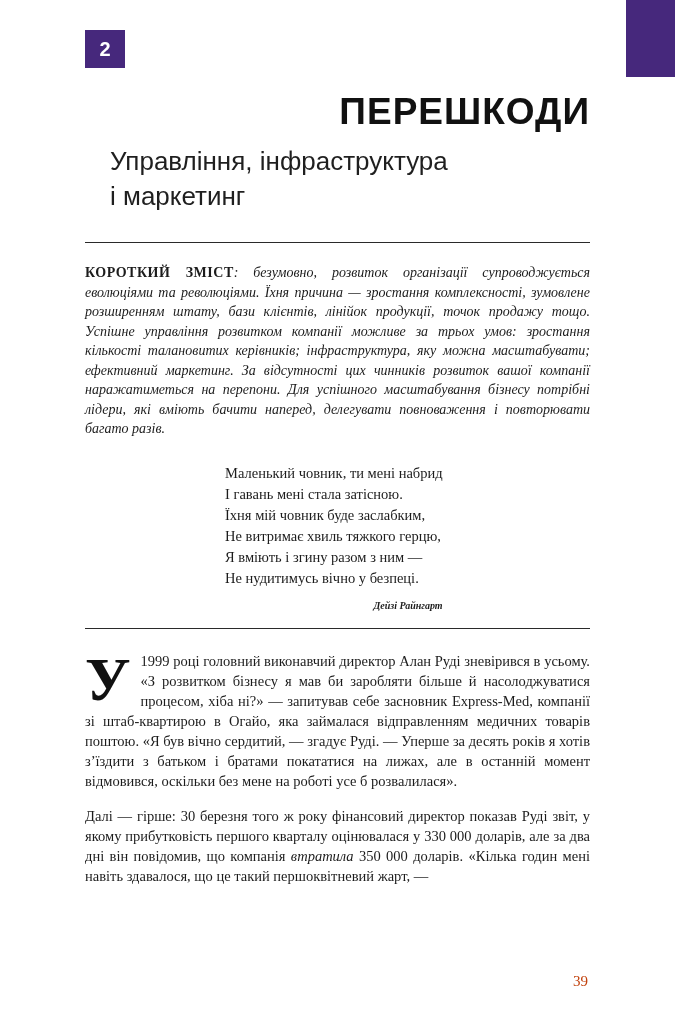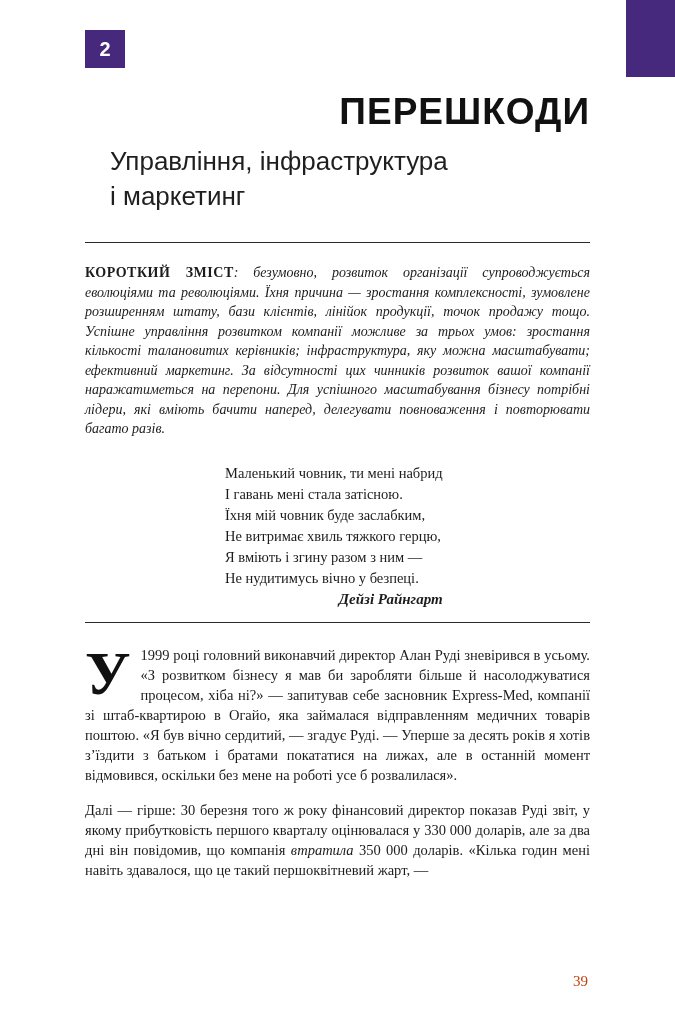--- a/index.html
+++ b/index.html
@@ -70,22 +70,22 @@
   .poem-wrap { margin-left: 140px; margin-top: 24px; }
   .poem {
     display: inline-block;
     font-size: 14.5px;
     line-height: 21px;
   }
   .poem-attribution {
     text-align: right;
     font-weight: bold;
     font-style: italic;
-    margin-top: 0;
-    font-size: 15px;
+    margin-top: 6px;
+    font-size: 10px;
   }
 
   .body-para {
     font-size: 14.5px;
     line-height: 20px;
     text-align: justify;
   }
   .para-1 { margin-top: 22px; }
   .para-2 { margin-top: 15px; }
 

